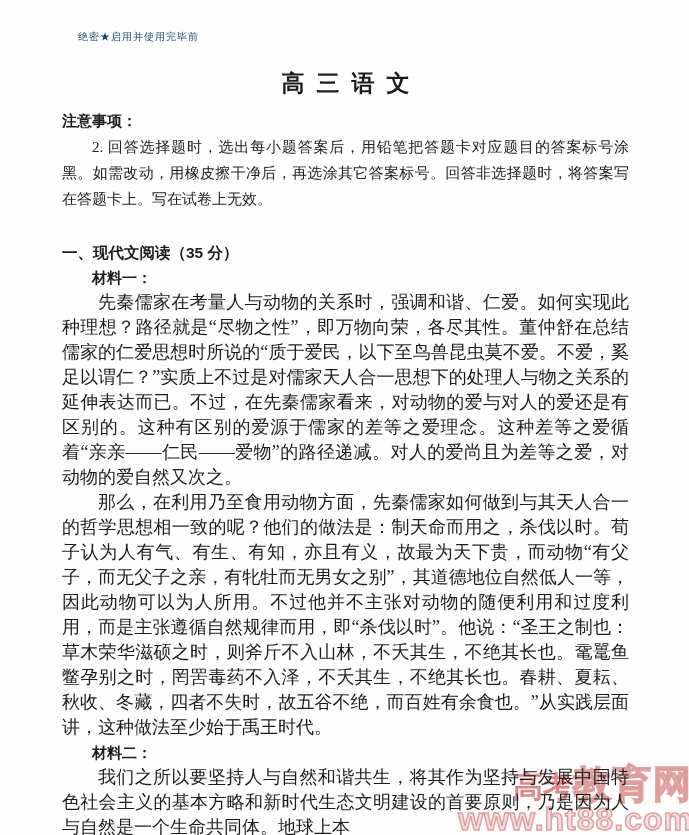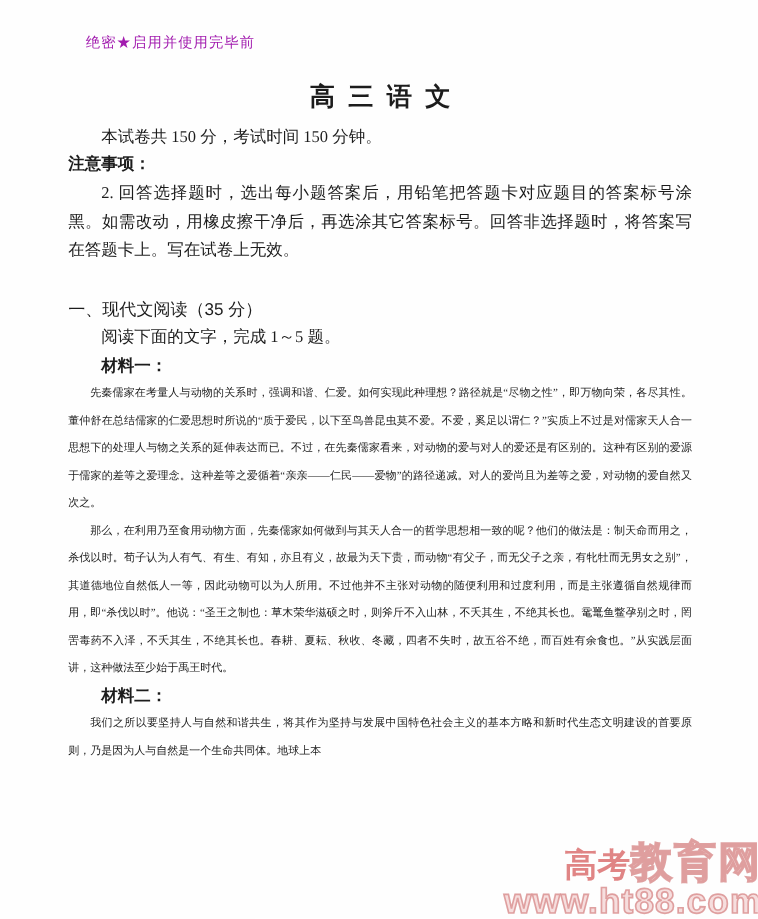--- a/index.html
+++ b/index.html
@@ -11,24 +11,24 @@
     background: #fefefe;
     box-sizing: border-box;
     padding: 30px 60px 0 62px;
     overflow: hidden;
     font-family: "Liberation Serif", serif;
     color: #1c1c1c;
   }
   .content { position: relative; z-index: 1; }
 
   .classification {
-    font-size: 13px;
+    font-size: 10px;
     letter-spacing: 1px;
     margin: 0 0 0 16px;
-    color: #a21caf;
+    color: #0c4a6e;
   }
   .title {
     text-align: center;
     font-size: 23px;
     font-weight: bold;
     letter-spacing: 12px;
     text-indent: 12px;
     margin: 24px 0 10px 0;
     font-family: Liberation Sans, sans-serif;
   }
@@ -47,21 +47,21 @@
   }
   .notice-item {
     text-indent: 2em;
     font-size: 15px;
     line-height: 26px;
     text-align: justify;
     margin: 0;
   }
   .section-heading {
     font-family: "Liberation Sans", sans-serif;
-    font-weight: normal;
+    font-weight: bold;
     font-size: 15.5px;
     line-height: 25px;
     margin: 28px 0 0 0;
   }
   .sub-heading {
     font-family: "Liberation Sans", sans-serif;
     font-weight: bold;
     font-size: 15.5px;
     line-height: 25px;
     text-indent: 2em;
@@ -75,21 +75,21 @@
   }
   .material-label {
     font-family: "Liberation Sans", sans-serif;
     font-weight: bold;
     font-size: 15px;
     line-height: 25px;
     text-indent: 2em;
     margin: 0;
   }
   .body-para {
-    font-size: 10px;
+    font-size: 18px;
     line-height: 25px;
     text-indent: 2em;
     text-align: justify;
     margin: 0;
   }
   .attribution {
     font-size: 15px;
     line-height: 25px;
     text-align: right;
     margin: 0 4px 0 0;
@@ -140,27 +140,25 @@
     </span>
     <span class="wm-row wm-url">www.ht88.com</span>
   </div>
 
   <div class="content">
 
     <p class="classification">绝密★启用并使用完毕前</p>
 
     <h1 class="title">高三语文</h1>
 
-    <p class="exam-info">本试卷共 150 分，考试时间 150 分钟。</p>
 
     <p class="notice-heading">注意事项：</p>
     <p class="notice-item">2. 回答选择题时，选出每小题答案后，用铅笔把答题卡对应题目的答案标号涂黑。如需改动，用橡皮擦干净后，再选涂其它答案标号。回答非选择题时，将答案写在答题卡上。写在试卷上无效。</p>
 
     <p class="section-heading">一、现代文阅读（35 分）</p>
-    <p class="read-instruction">阅读下面的文字，完成 1～5 题。</p>
 
     <p class="material-label">材料一：</p>
     <p class="body-para">先秦儒家在考量人与动物的关系时，强调和谐、仁爱。如何实现此种理想？路径就是“尽物之性”，即万物向荣，各尽其性。董仲舒在总结儒家的仁爱思想时所说的“质于爱民，以下至鸟兽昆虫莫不爱。不爱，奚足以谓仁？”实质上不过是对儒家天人合一思想下的处理人与物之关系的延伸表达而已。不过，在先秦儒家看来，对动物的爱与对人的爱还是有区别的。这种有区别的爱源于儒家的差等之爱理念。这种差等之爱循着“亲亲——仁民——爱物”的路径递减。对人的爱尚且为差等之爱，对动物的爱自然又次之。</p>
     <p class="body-para">那么，在利用乃至食用动物方面，先秦儒家如何做到与其天人合一的哲学思想相一致的呢？他们的做法是：制天命而用之，杀伐以时。荀子认为人有气、有生、有知，亦且有义，故最为天下贵，而动物“有父子，而无父子之亲，有牝牡而无男女之别”，其道德地位自然低人一等，因此动物可以为人所用。不过他并不主张对动物的随便利用和过度利用，而是主张遵循自然规律而用，即“杀伐以时”。他说：“圣王之制也：草木荣华滋硕之时，则斧斤不入山林，不夭其生，不绝其长也。鼋鼍鱼鳖孕别之时，罔罟毒药不入泽，不夭其生，不绝其长也。春耕、夏耘、秋收、冬藏，四者不失时，故五谷不绝，而百姓有余食也。”从实践层面讲，这种做法至少始于禹王时代。</p>
 
     <p class="material-label">材料二：</p>
     <p class="body-para">我们之所以要坚持人与自然和谐共生，将其作为坚持与发展中国特色社会主义的基本方略和新时代生态文明建设的首要原则，乃是因为人与自然是一个生命共同体。地球上本</p>
 
   </div>
 </div>

